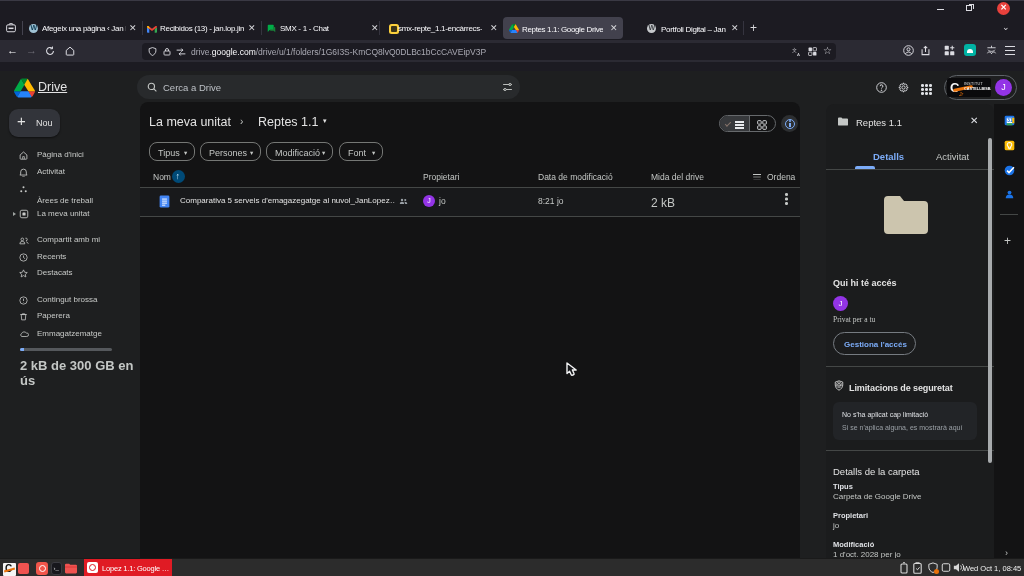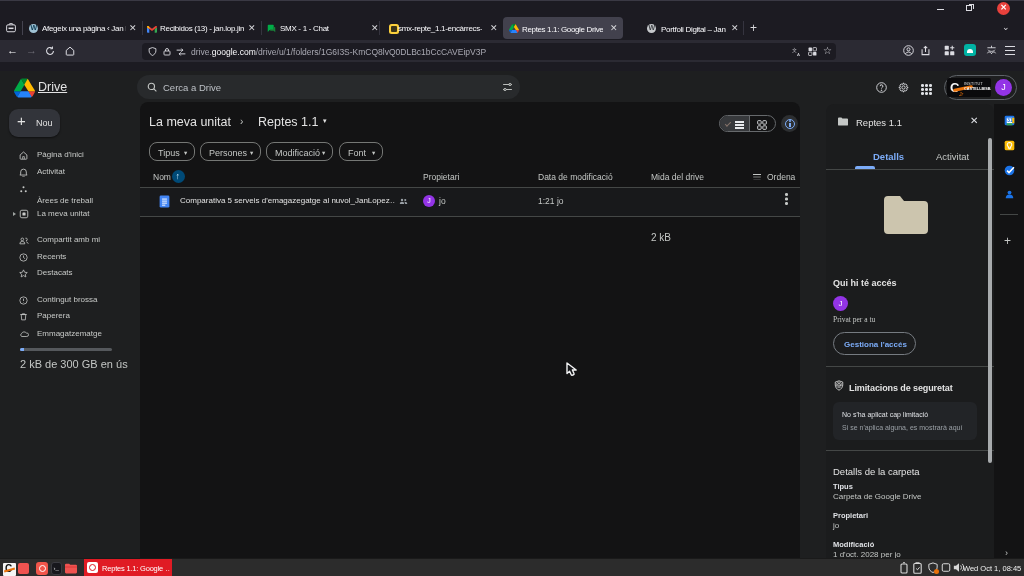--- a/index.html
+++ b/index.html
@@ -255,21 +255,21 @@
           <path d="M4 4.5h8L11.3 14H4.7z"></path>
           <path d="M2 4.5h12M6 4.5V3h4v1.5" stroke-width="1.2"></path>
         </svg>
       <div class="abs" style="left:37px;top:240px;font-size:8px;">Paperera</div>
       <svg class="abs" style="left:19px;top:259px;" width="10" height="8" viewBox="0 0 18 12" fill="none" stroke="#c8cac8" stroke-width="1.4">
           <path d="M5 10.5h9a3.2 3.2 0 10-.9-6.3A4.8 4.8 0 004.8 5 3 3 0 005 10.5z"></path>
         </svg>
       <div class="abs" style="left:37px;top:258px;font-size:8px;">Emmagatzematge</div>
       <div class="abs" style="left:20px;top:277px;width:92px;height:3px;border-radius:2px;background:#55585c;"></div>
       <div class="abs" style="left:20px;top:277px;width:4px;height:3px;border-radius:2px 0 0 2px;background:#7cacf8;"></div>
-      <div class="abs" style="left:20px;top:287px;font-size:11px;color:#c4c7c5;">2 kB de 300 GB en ús</div>
+      <div class="abs" style="left:20px;top:287px;font-size:13px;color:#c4c7c5;font-weight:bold;">2 kB de 300 GB en ús</div>
     </div>
 
     <div class="abs" style="left:140px;top:31px;width:660px;height:465px;background:#131314;border-radius:8px 8px 0 0;">
 
       <div class="abs" style="left:9px;top:13px;font-size:12.5px;color:#e3e3e3;">La meva unitat</div>
       <div class="abs" style="left:100px;top:14px;font-size:10px;color:#c4c7c5;">›</div>
       <div class="abs" style="left:118px;top:13px;font-size:12.5px;color:#e3e3e3;">Reptes 1.1</div>
       <div class="abs" style="left:183px;top:15px;font-size:7px;color:#e3e3e3;">▾</div>
 
       <div class="abs" style="left:579px;top:13px;width:57px;height:17px;border:1px solid #66696c;border-radius:9px;overflow:hidden;">
@@ -327,22 +327,22 @@
             </svg>
           <div class="abs ell" style="left:40px;top:8px;width:215px;font-size:8px;color:#e3e3e3;">Comparativa 5 serveis d'emagazegatge al nuvol_JanLopez…</div>
           <svg class="abs" style="left:259px;top:9px;" width="9" height="8" viewBox="0 0 18 14" fill="#9aa0a6">
               <circle cx="6" cy="5" r="2.4"></circle>
               <path d="M1.5 13a4.5 4.5 0 019 0z"></path>
               <circle cx="12.5" cy="5" r="2.1"></circle>
               <path d="M10.8 8.6c2.9-.5 5.7 1.3 5.7 4.4h-4"></path>
             </svg>
           <div class="abs" style="left:283px;top:7px;width:12px;height:12px;border-radius:50%;background:#9334e6;color:#fff;font-size:7px;text-align:center;line-height:12px;">J</div>
           <div class="abs" style="left:299px;top:8px;font-size:8.5px;color:#c4c7c5;">jo</div>
-          <div class="abs" style="left:398px;top:8px;font-size:8.5px;color:#c4c7c5;">1:21 jo</div>
-          <div class="abs" style="left:511px;top:8px;font-size:10px;color:#c4c7c5;margin-top:36px;">2 kB</div>
+          <div class="abs" style="left:398px;top:8px;font-size:8.5px;color:#c4c7c5;">8:21 jo</div>
+          <div class="abs" style="left:511px;top:8px;font-size:12px;color:#c4c7c5;">2 kB</div>
           <div class="abs" style="left:645px;top:5px;width:2.5px;height:2.5px;border-radius:50%;background:#c4c7c5;box-shadow:0 4.5px 0 #c4c7c5,0 9px 0 #c4c7c5;"></div>
         </div>
         <div class="abs" style="left:0;top:52px;width:660px;height:1px;background:#444746;"></div>
       </div>
     </div>
 
     <div class="abs" style="left:826px;top:33px;width:168px;height:463px;background:#1b1c1d;border-radius:8px 8px 0 0;" id="panel">
 
       <svg class="abs" style="left:12px;top:13px;" width="10" height="9" viewBox="0 0 16 13" fill="#c4c7c5">
           <path d="M0 1.5A1.5 1.5 0 011.5 0h4L7 1.5h7.5A1.5 1.5 0 0116 3v8.5a1.5 1.5 0 01-1.5 1.5h-13A1.5 1.5 0 010 11.5z"></path>
@@ -436,21 +436,21 @@
     </div>
     <svg class="abs" style="left:65px;top:4px;" width="12" height="11" viewBox="0 0 16 13" fill="#ef5350">
         <path d="M0 1.5A1.5 1.5 0 011.5 0h4L7 1.5h7.5A1.5 1.5 0 0116 3v8.5a1.5 1.5 0 01-1.5 1.5h-13A1.5 1.5 0 010 11.5z"></path>
         <path d="M0 4h16v1H0z" fill="#d32f2f"></path>
       </svg>
 
     <div class="abs" style="left:84px;top:0;width:88px;height:18px;background:#e01b24;">
       <div class="abs" style="left:3px;top:3px;width:11px;height:11px;background:#fff;border-radius:2px;">
           <div class="abs" style="left:2px;top:1.5px;width:7px;height:7px;border-radius:50%;border:1.6px solid #e01b24;"></div>
         </div>
-      <div class="abs ell" style="left:18px;top:4.5px;width:68px;font-size:7.5px;letter-spacing:-0.2px;color:#fff;">Reptes 1.1: Google …</div>
+      <div class="abs ell" style="left:18px;top:4.5px;width:68px;font-size:7.5px;letter-spacing:-0.2px;color:#fff;">Lopez 1.1: Google …</div>
     </div>
 
     <svg class="abs" style="left:900px;top:3px;" width="8" height="12" viewBox="0 0 8 12" fill="none" stroke="#d8d8d8" stroke-width="1.1">
         <rect x="1" y="2" width="6" height="9" rx="1"></rect>
         <path d="M3 0.8h2"></path>
       </svg>
     <svg class="abs" style="left:913px;top:3px;" width="9" height="12" viewBox="0 0 9 12" fill="none" stroke="#d8d8d8" stroke-width="1.1">
         <rect x="0.8" y="1.5" width="7.4" height="9.7" rx="1"></rect>
         <path d="M3 1.5V0.7h3v0.8"></path>
         <path d="M3.2 6.5l1.3 1.3 2-2.5" stroke-width="1"></path>

